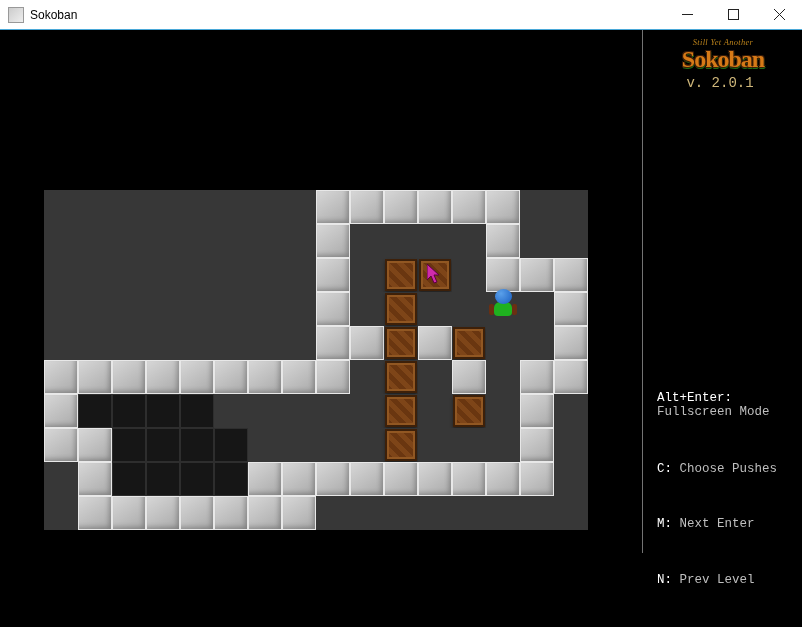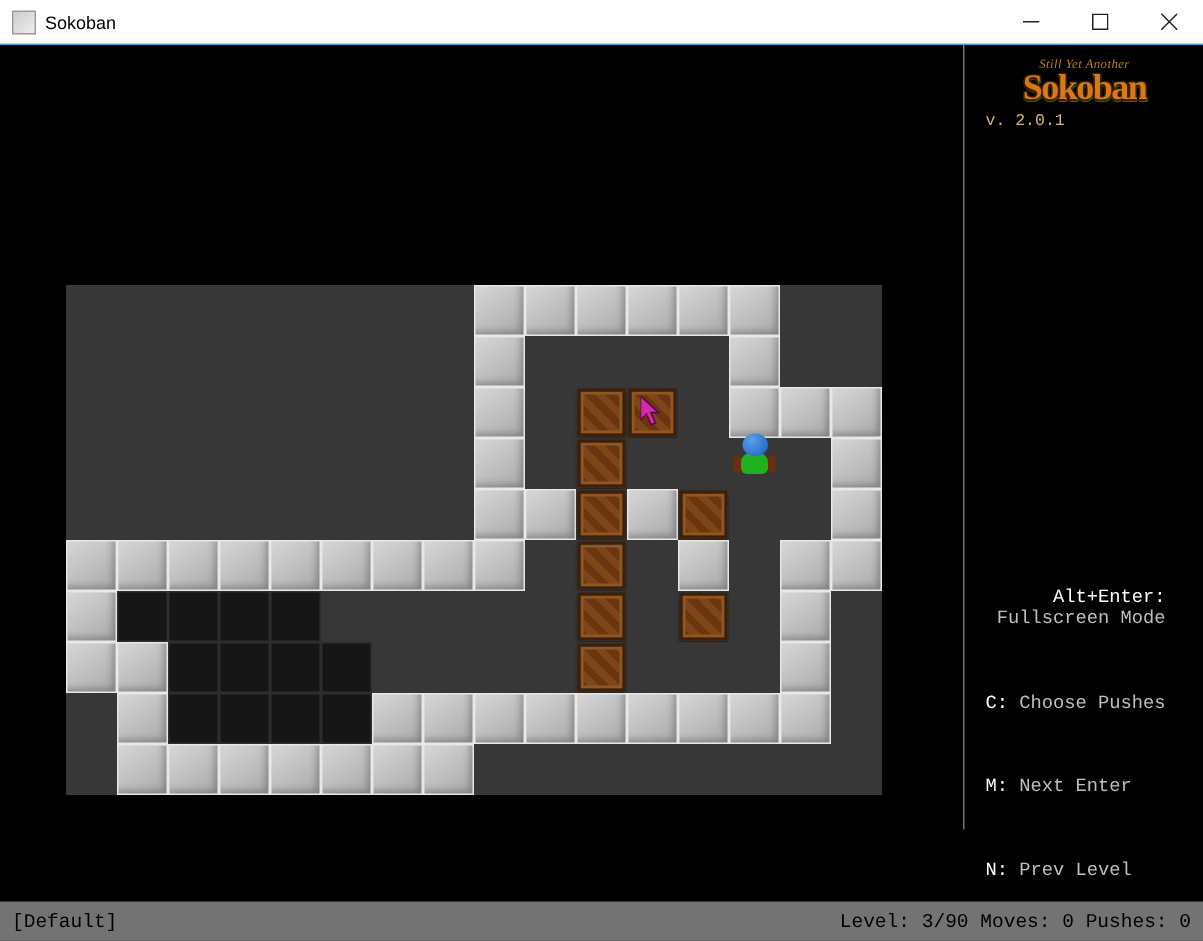--- a/index.html
+++ b/index.html
@@ -83,32 +83,32 @@
     font-weight: 900;
     font-size: 24px;
     letter-spacing: -1px;
     color: #d67a17;
     text-shadow:
       -1px -1px 0 #3a1c08, 1px -1px 0 #3a1c08,
       -1px  1px 0 #3a1c08, 1px  1px 0 #20510f,
       0 2px 0 #1f6a14;
   }
   .logo-version {
-    text-align: left; color: #cfb77a; font-size: 11px;
+    text-align: center; color: #cfb77a; font-size: 14px;
     margin-top: 2px; padding-right: 6px;
   }
 
   
   .help {
     position: absolute; left: 14px; top: 332px;
     white-space: pre;
   }
   .help .key { color: #fff; }
   .help .row { margin-bottom: 12px; }
-  .help .row.first { margin-bottom: 14px; text-align: right; }
+  .help .row.first { margin-bottom: 14px; }
 
   
   .board-wrap {
     position: absolute;
     left: 44px; top: 160px;
     filter: drop-shadow(8px 10px 6px rgba(0,0,0,.55));
   }
   .board {
     display: grid;
     grid-template-columns: repeat(16, 34px);
@@ -401,25 +401,14 @@
       <div class="row"><span class="key">M:</span> <span>Next Enter</span></div>
       <div class="row"><span class="key">N:</span> <span>Prev Level</span></div>
       
       
       
       
       
     </div>
   </div>
 
-  <div class="statusbar">
-    <span>[Default]</span>
-    <span class="right">
-      <span>Level:</span>
-      <span>3</span>/<span>90</span>
-      <span>Moves:</span>
-      <span>0</span>
-      <span>Pushes:</span>
-      <span>0</span>
-    </span>
-  </div>
 
 </div>
 
 </body></html>

